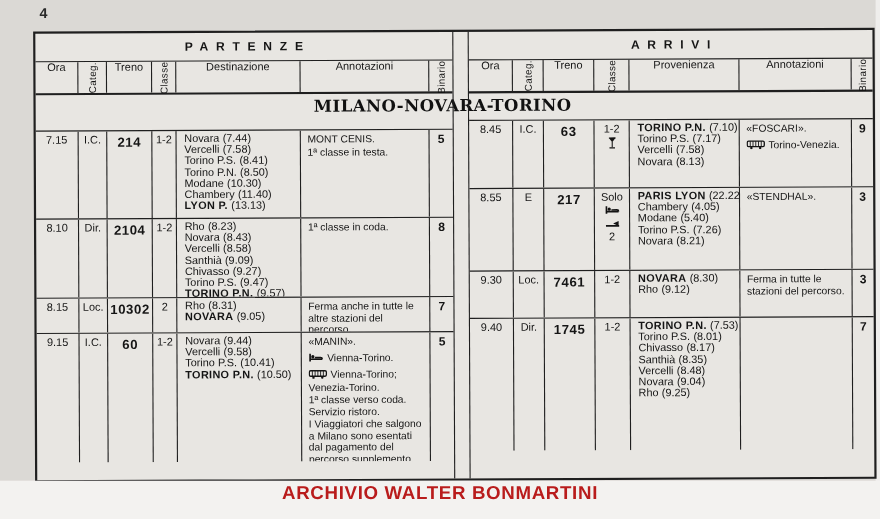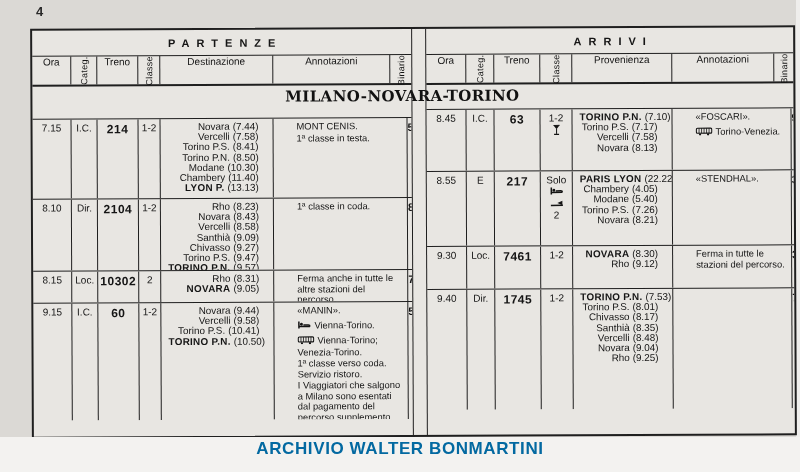--- a/index.html
+++ b/index.html
@@ -1,21 +1,21 @@
 <!DOCTYPE html>
 <html><head>
 <meta charset="utf-8">
 <style>
   html,body{margin:0;padding:0;}
   #page{position:relative;width:800px;height:472px;background:#dbd9d5;overflow:hidden;
         font-family:"Liberation Sans",sans-serif;color:#151515;}
   .right-strip{position:absolute;left:796px;top:0;width:4px;height:472px;background:#efeeec;}
   .bottom-strip{position:absolute;left:0;top:437px;width:800px;height:35px;background:#f3f2f0;}
   .caption{position:absolute;left:0;top:439px;width:800px;text-align:center;
-           font-weight:bold;font-size:17px;letter-spacing:0.6px;color:#0369a1;}
+           font-weight:bold;font-size:17px;letter-spacing:0.6px;color:#b91c1c;}
   .page-num{position:absolute;left:36px;top:4px;font-size:13px;font-weight:bold;color:#2a2a2a;}
 
   .board{position:absolute;left:31px;top:27px;width:765px;height:410px;background:#e8e6e2;
          border:2px solid #1f1f1f;box-sizing:border-box;transform:rotate(-0.25deg);}
 
   .main-title{position:absolute;left:0;top:58px;width:740px;text-align:center;
               font-family:"DejaVu Serif",serif;font-weight:bold;font-size:15px;
               letter-spacing:0.4px;color:#111;}
 
   .tbl{position:absolute;top:0;bottom:0;box-sizing:border-box;}
@@ -43,25 +43,25 @@
 
   
   .lt .w-ora{width:39px;} .lt .w-categ{width:26px;} .lt .w-treno{width:41px;}
   .lt .w-classe{width:22px;} .lt .w-place{width:113px;} .lt .w-ann{width:117px;}
   .lt .w-bin{flex:1;}
   
   .rt .w-ora{width:40px;} .rt .w-categ{width:28px;} .rt .w-treno{width:46px;}
   .rt .w-classe{width:32px;} .rt .w-place{width:100px;} .rt .w-ann{width:102px;}
   .rt .w-bin{flex:1;}
 
-  .stops{padding-left:7px;padding-right:14px;text-align:right;}
+  .stops{padding-left:7px;padding-right:14px;}
   .sl{font-size:9.9px;line-height:10.2px;white-space:nowrap;}
   .sn{margin-right:3px;}
   .sn.b{font-weight:bold;letter-spacing:0.3px;}
-  .anns{padding-left:6px;padding-right:4px;margin-left:17px;}
+  .anns{padding-left:6px;padding-right:4px;}
   .al{font-size:9.4px;line-height:10.5px;margin-bottom:1px;}
   .al.sp{margin-top:4px;}
   .icon{display:inline-block;vertical-align:-1px;margin-right:3px;}
   .cls-stack{line-height:11px;}
   .cls-stack .ic{display:block;margin:1px auto 0;}
 </style>
 </head>
 <body>
 
 <div id="page">

